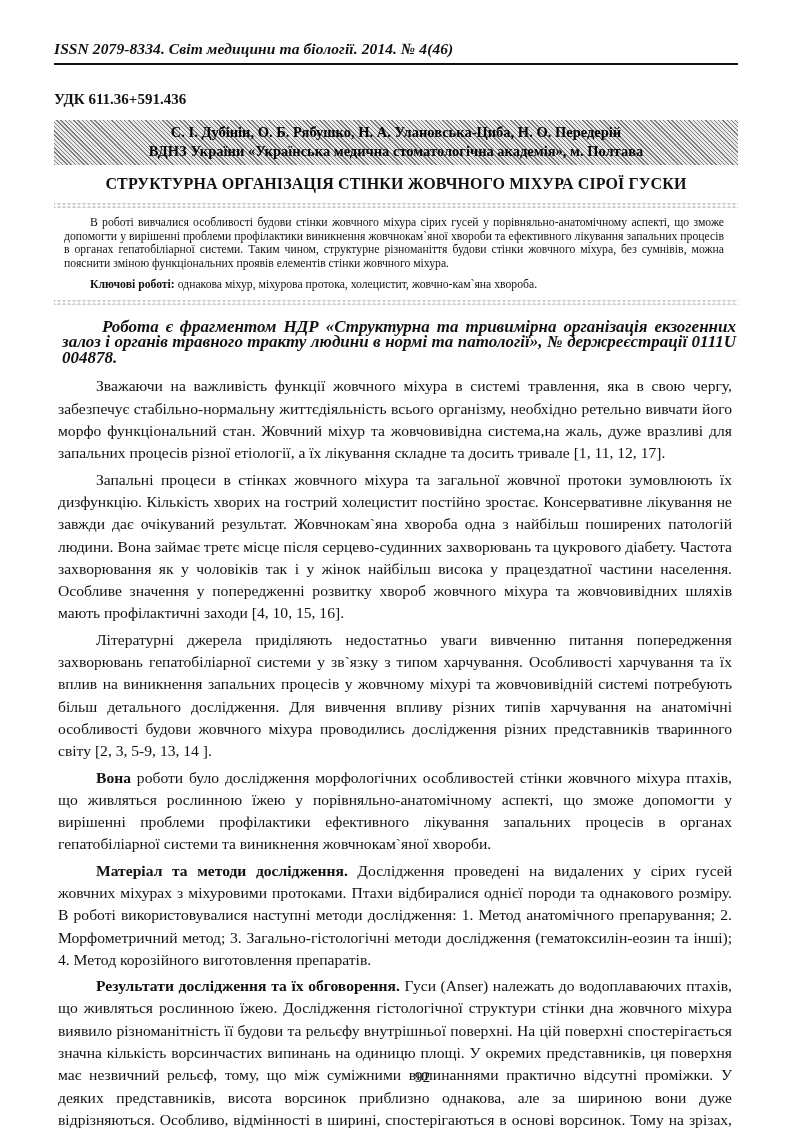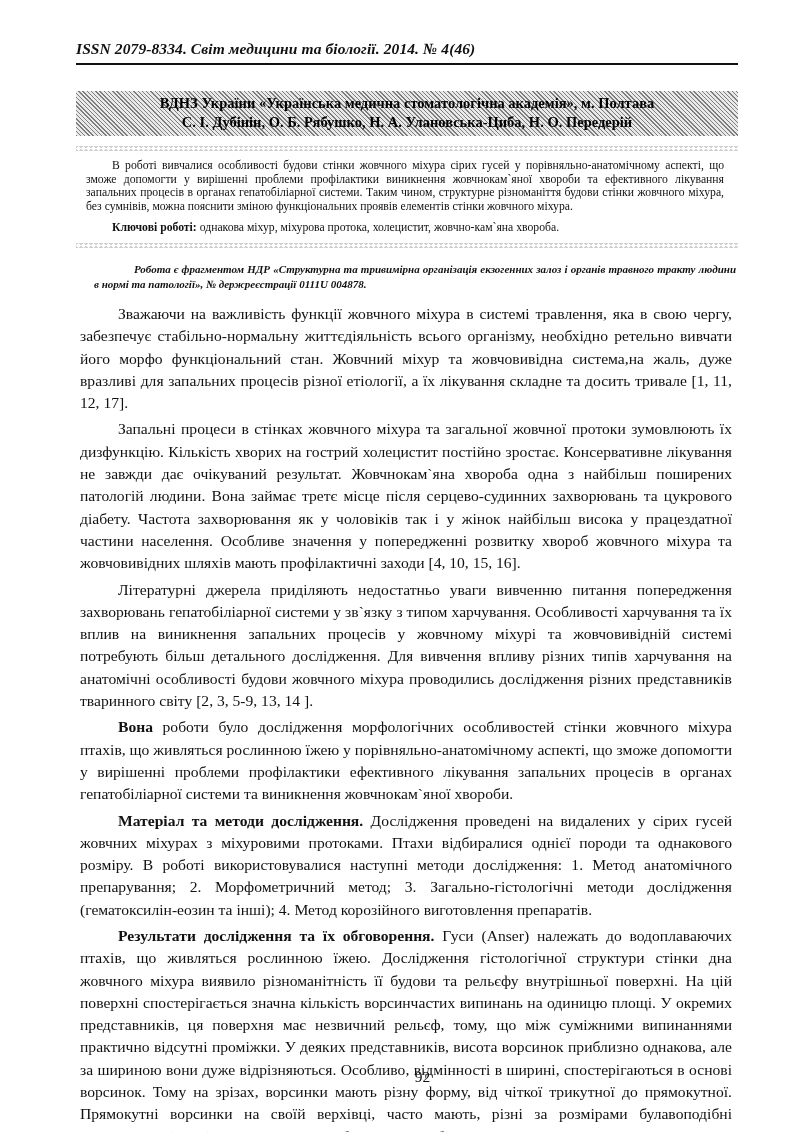--- a/index.html
+++ b/index.html
@@ -12,21 +12,21 @@
     height: 1132px;
     font-family: "Liberation Serif", "DejaVu Serif", serif;
     color: #111111;
     position: relative;
     overflow: hidden;
   }
   .page {
     width: 800px;
     height: 1132px;
     box-sizing: border-box;
-    padding: 40px 62px 0 76px;
+    padding: 40px 62px 0 54px;
     position: relative;
   }
 
   
   .running-header {
     font-style: italic;
     font-weight: bold;
     font-size: 15.5px;
     letter-spacing: 0.1px;
     padding-bottom: 5px;
@@ -100,25 +100,25 @@
   .abstract p {
     margin: 8px;
     text-indent: 26px;
   }
   .abstract .kw-label { font-weight: bold; }
 
   
   .ndr-note {
     font-style: italic;
     font-weight: bold;
-    font-size: 11px;
+    font-size: 17px;
     line-height: 15.5px;
     text-align: justify;
     text-indent: 40px;
-    margin: 14px 0 10px 16px;
+    margin: 14px 0 10px 6px;
     padding: 0 2px;
   }
 
   
   .body-text {
     font-size: 15.6px;
     line-height: 22.3px;
     text-align: justify;
     text-justify: inter-word;
     padding-right: 2px;
@@ -141,26 +141,28 @@
   }
 </style>
 </head>
 <body>
 
 <div class="page">
 
   <div class="running-header">ISSN 2079-8334. Світ медицини та біології. 2014. № 4(46)</div>
   <div class="header-rule"></div>
 
+  <div class="udc">УДК 611.36+591.436</div>
 
   <div class="authors-block">
+    <div class="line">С. І. Дубінін, О. Б. Рябушко, Н. А. Улановська-Циба, Н. О. Передерій</div>
     <div class="line">ВДНЗ України «Українська медична стоматологічна академія», м. Полтава</div>
-    <div class="line">С. І. Дубінін, О. Б. Рябушко, Н. А. Улановська-Циба, Н. О. Передерій</div>
   </div>
 
+  <div class="article-title">СТРУКТУРНА ОРГАНІЗАЦІЯ СТІНКИ ЖОВЧНОГО МІХУРА СІРОЇ ГУСКИ</div>
 
   <div class="zigzag"></div>
 
   <div class="abstract">
     <p>В роботі вивчалися особливості будови стінки жовчного міхура сірих гусей у порівняльно-анатомічному аспекті, що зможе допомогти у вирішенні проблеми профілактики виникнення жовчнокам`яної хвороби та ефективного лікування запальних процесів в органах гепатобіліарної системи. Таким чином, структурне різноманіття будови стінки жовчного міхура, без сумнівів, можна пояснити зміною функціональних проявів елементів стінки жовчного міхура.</p>
     <p><span class="kw-label">Ключові роботі:</span><span> однакова міхур, міхурова протока, холецистит, жовчно-кам`яна хвороба.</span></p>
   </div>
 
   <div class="zigzag"></div>
 

